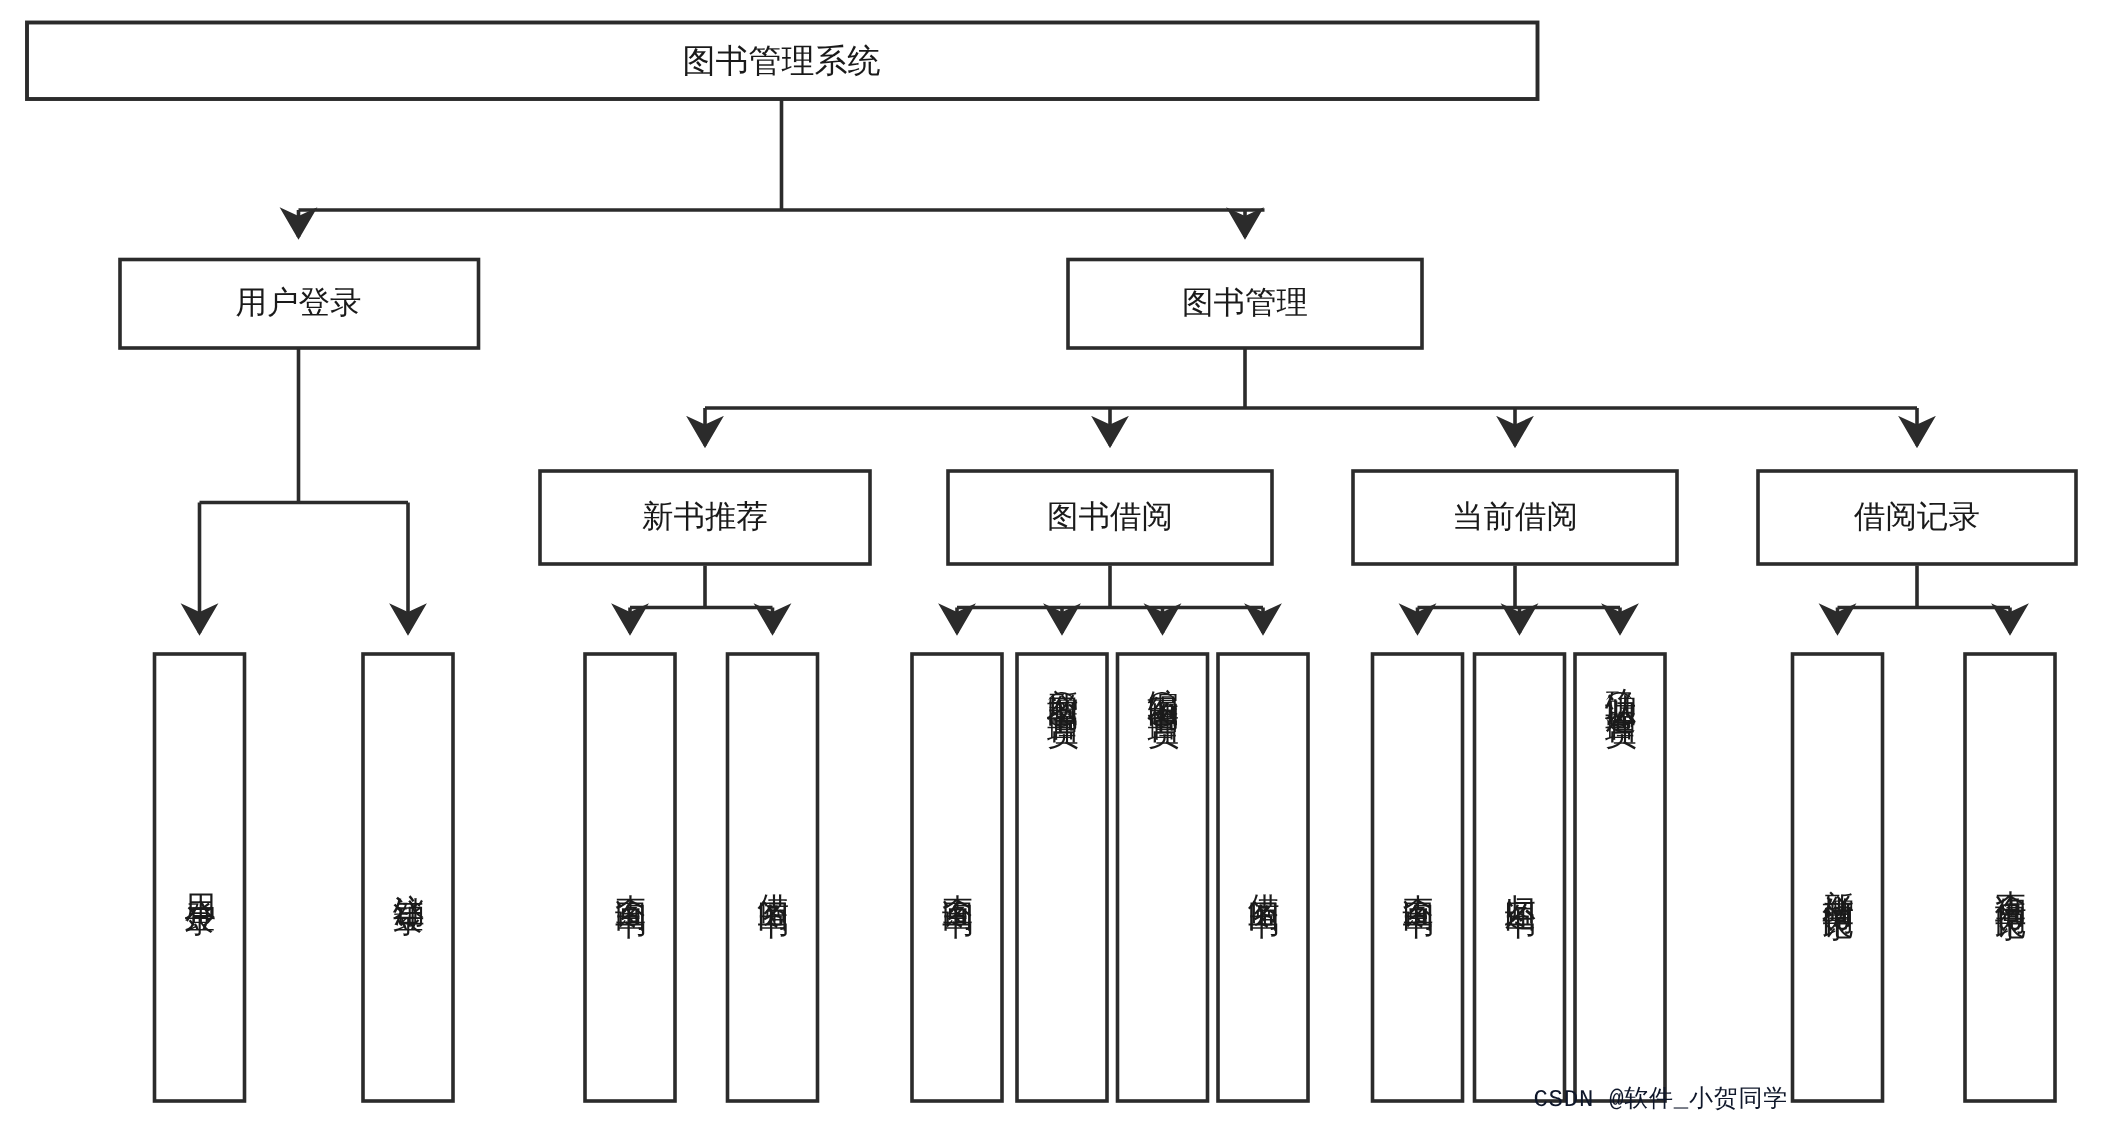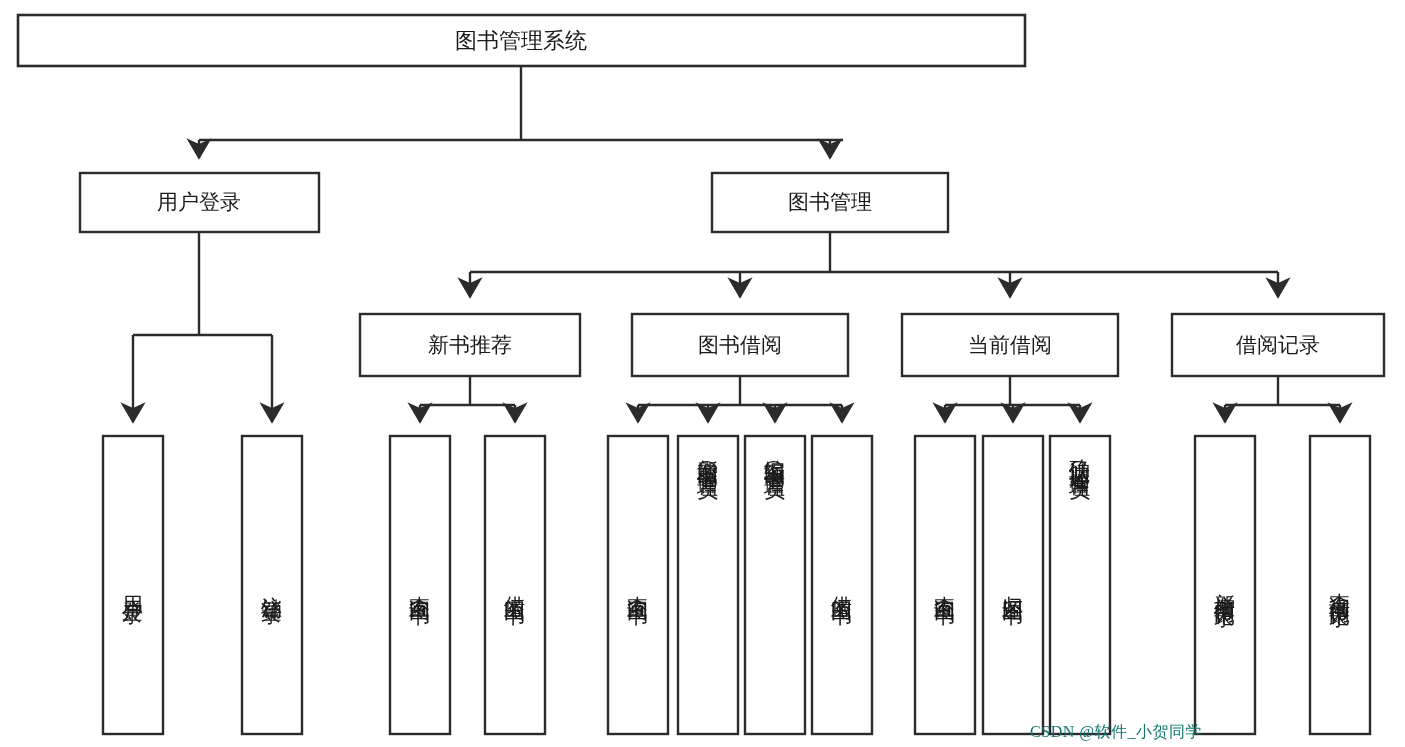--- a/index.html
+++ b/index.html
@@ -64,25 +64,25 @@
     font-size: 21px;
     line-height: 1.0;
     letter-spacing: 3px;
     color: #1a1a1a;
     white-space: nowrap;
     pointer-events: none;
     text-align: center;
   }
   .watermark {
     position: absolute;
-    right: 8px;
+    right: 18px;
     bottom: 4px;
-    font-family: Liberation Serif, serif;
+    font-family: Liberation Mono, monospace;
     font-size: 16px;
-    color: #0f766e;
+    color: #0f172a;
     white-space: nowrap;
     letter-spacing: 0.5px;
   }
 </style>
 </head>
 <body>
 
 <div id="diagram-root">
 
   <svg class="diagram" viewBox="0 0 1405 747" xmlns="http://www.w3.org/2000/svg">

